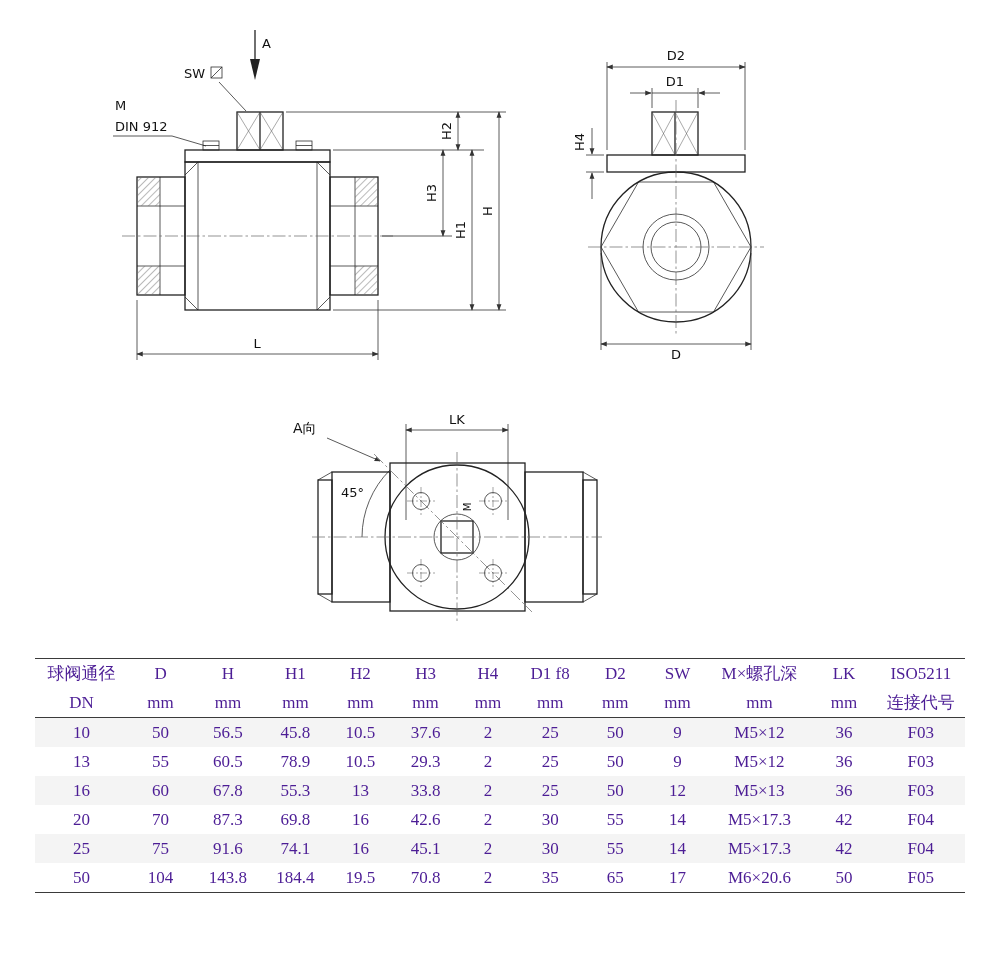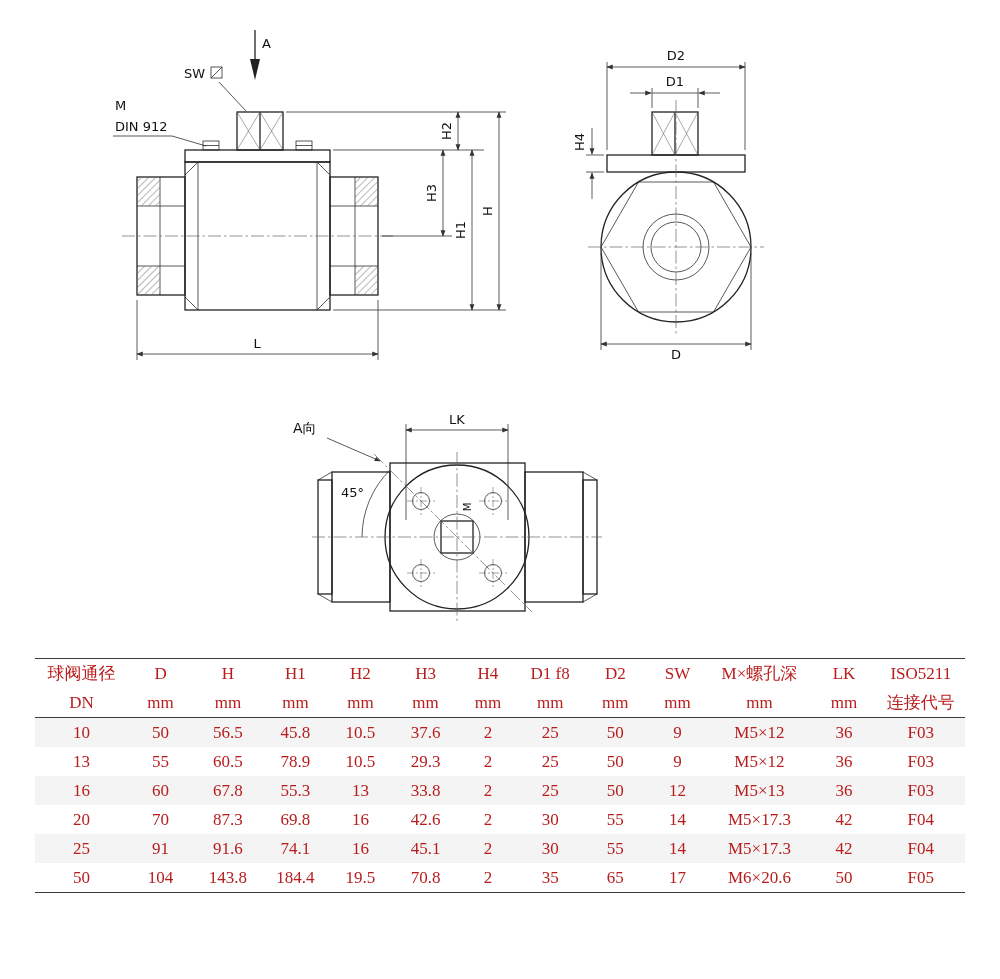--- a/index.html
+++ b/index.html
@@ -14,21 +14,21 @@
   .dim{fill:none;stroke:#333;stroke-width:0.8;}
   .cl{fill:none;stroke:#666;stroke-width:0.7;stroke-dasharray:13 3 2.5 3;}
   .clh{fill:none;stroke:#666;stroke-width:0.6;stroke-dasharray:7 2 2 2;}
   text.t{font:13px "DejaVu Sans",sans-serif;fill:#111;}
   text.t14{font:14px "DejaVu Sans",sans-serif;fill:#111;}
   text.ts{font:10px "DejaVu Sans",sans-serif;fill:#111;}
 
   
   .table-wrap{padding:10px 35px 0 35px;}
   table.dim{width:100%;table-layout:fixed;border-collapse:collapse;
-            font-family:"Liberation Serif","DejaVu Serif",serif;font-size:17px;color:#b91c1c;}
+            font-family:"Liberation Serif","DejaVu Serif",serif;font-size:17px;color:#4c1d95;}
   table.dim th,table.dim td{font-weight:normal;text-align:center;padding:3px 2px;height:23px;}
   table.dim thead tr:first-child{border-top:1.6px solid #3a3a3a;}
   table.dim thead tr:last-child{border-bottom:1.2px solid #3a3a3a;}
   table.dim tbody tr{height:29px;}
   table.dim tbody tr:nth-child(odd){background:#f4f4f4;}
   table.dim tbody tr:last-child{border-bottom:1.6px solid #3a3a3a;}
 </style>
 </head>
 <body>
 
@@ -344,21 +344,21 @@
           <td>2</td>
           <td>30</td>
           <td>55</td>
           <td>14</td>
           <td>M5×17.3</td>
           <td>42</td>
           <td>F04</td>
         </tr>
         <tr>
           <td>25</td>
-          <td>91</td>
+          <td>75</td>
           <td>91.6</td>
           <td>74.1</td>
           <td>16</td>
           <td>45.1</td>
           <td>2</td>
           <td>30</td>
           <td>55</td>
           <td>14</td>
           <td>M5×17.3</td>
           <td>42</td>

